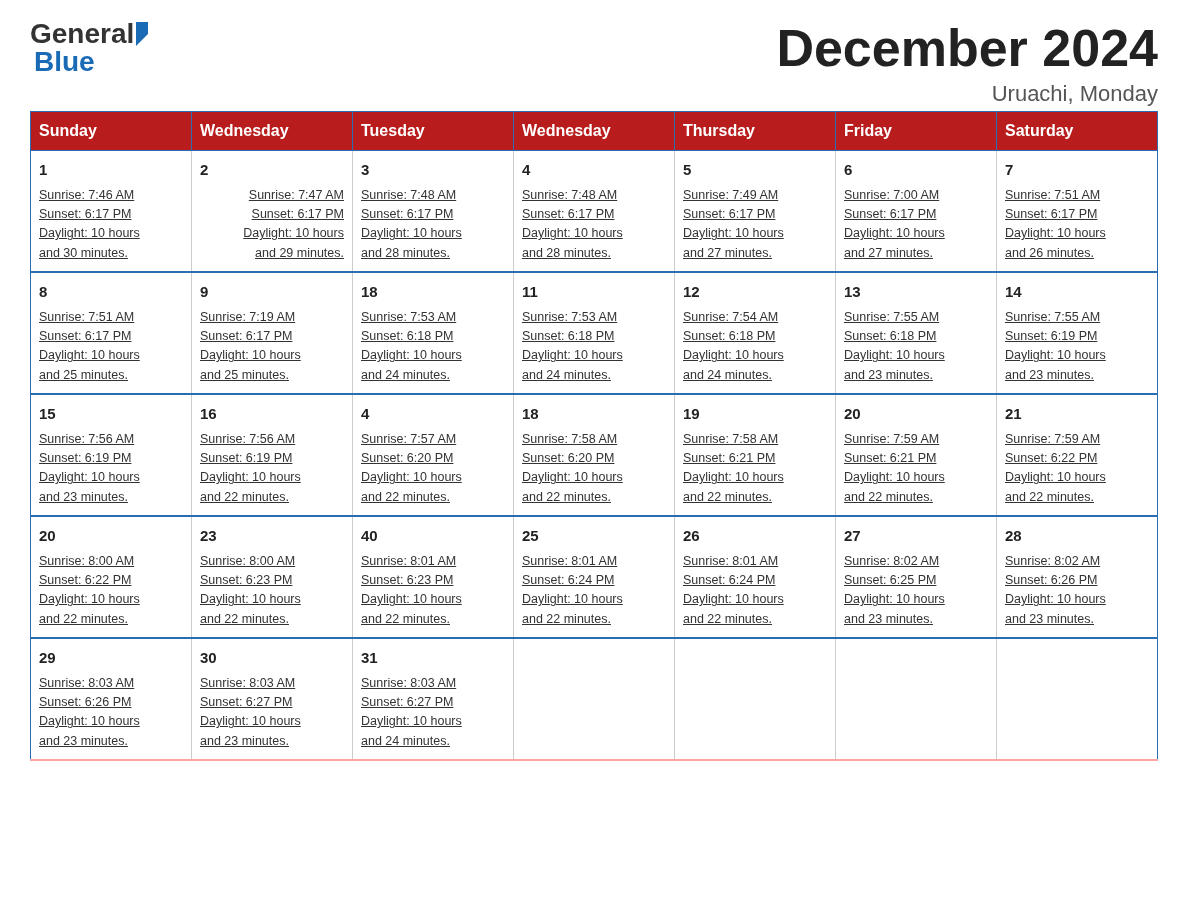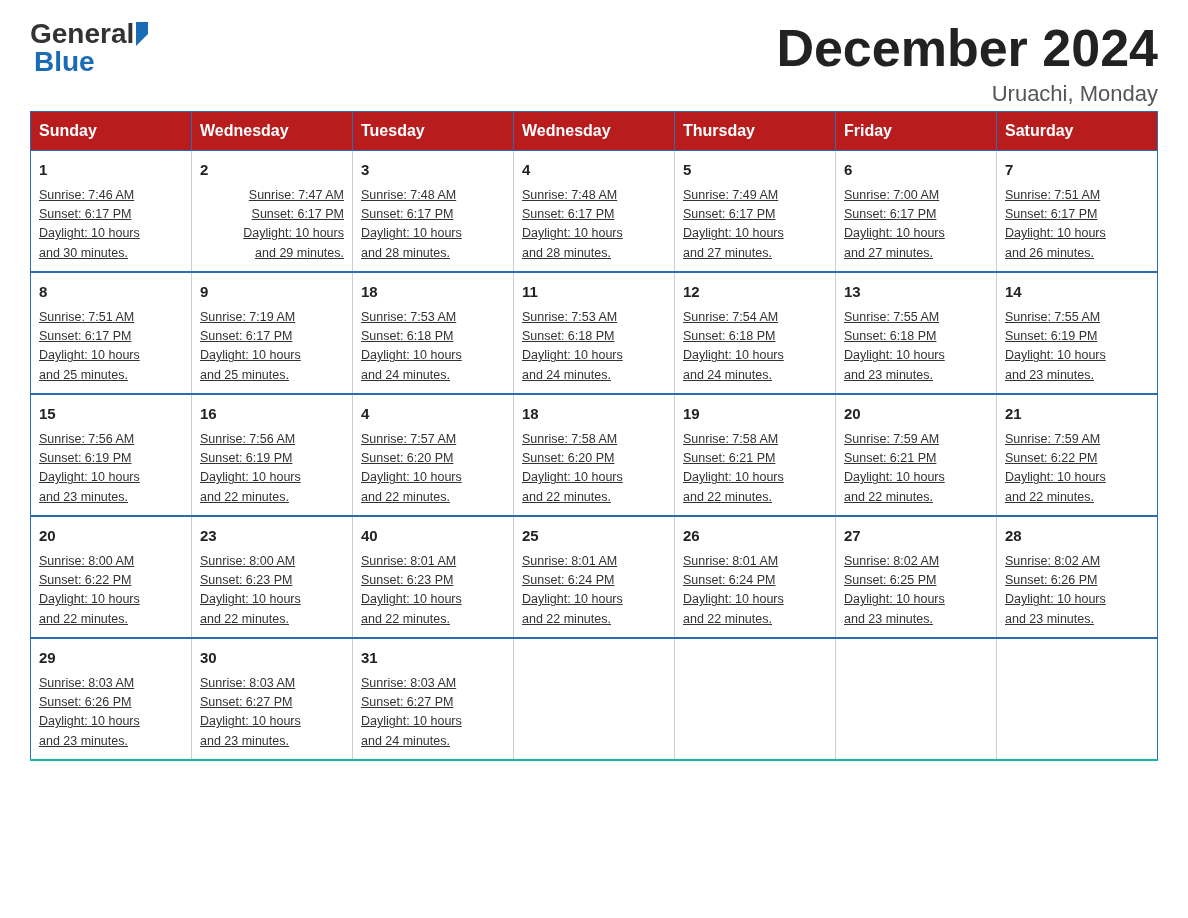--- a/index.html
+++ b/index.html
@@ -90,21 +90,21 @@
       font-weight: bold;
       margin-bottom: 4px;
       color: #222;
     }
     .day-info {
       font-size: 12.5px;
       color: #333;
       line-height: 1.55;
       text-decoration: underline;
     }
-    tbody tr:last-child td { border-bottom: 2px solid #14b8a6; }
+    tbody tr:last-child td { border-bottom: 2px solid #fca5a5; }
   </style>
 </head>
 <body>
 
 <div class="header">
   <div class="logo">
     <div class="logo-text">
       <span class="logo-general">General</span>
       <span class="logo-triangle"></span>
     </div>

